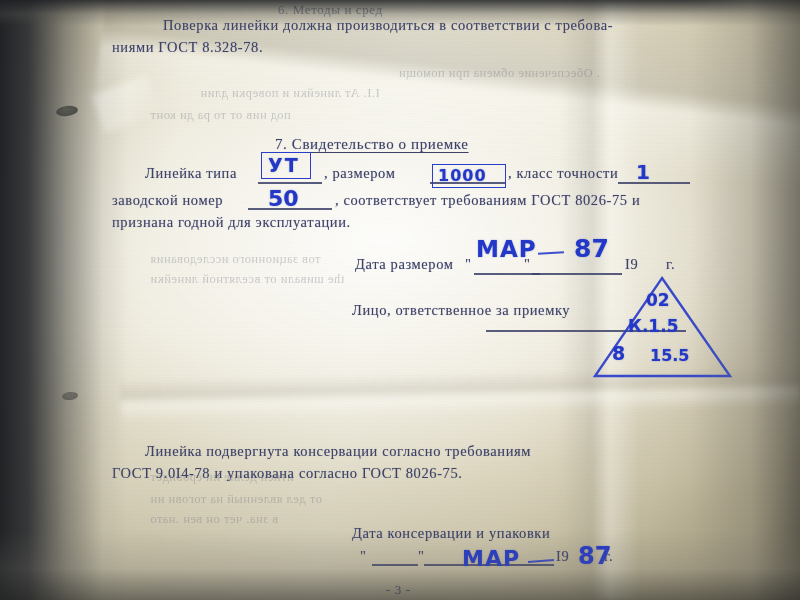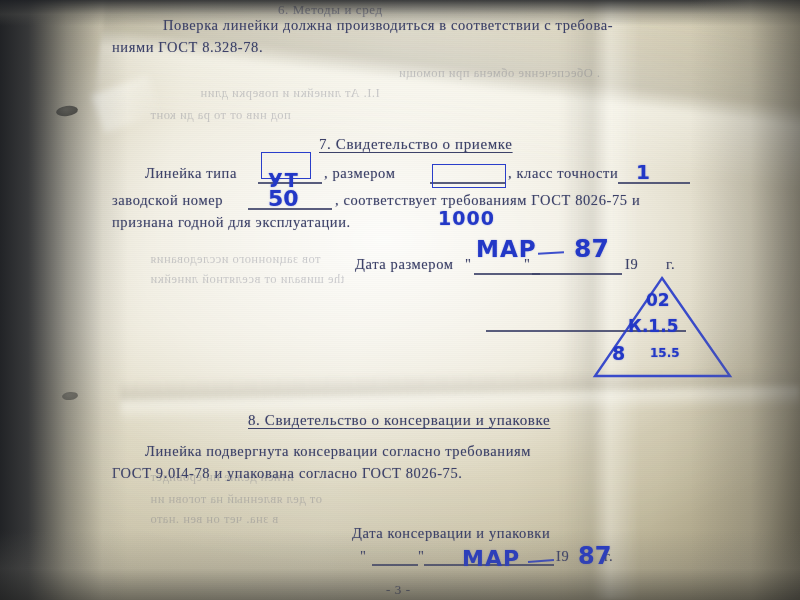--- a/index.html
+++ b/index.html
@@ -215,38 +215,38 @@
     <div class="ghost" style="left:150px; top:272px;">the шивали от вселятной линейки</div>
     <div class="ghost" style="left:150px; top:492px;">от дел явленный на тоговн ин</div>
     <div class="ghost" style="left:150px; top:512px;">в зна. чет он вен .нато</div>
     <div class="ghost" style="left:150px; top:470px;">итнен делие ин еровидет</div>
 
     <div class="t small" style="left:278px; top:2px; opacity:.55;">6. Методы и сред</div>
 
     <div class="t body" style="left:163px; top:17px;">Поверка линейки должна производиться в соответствии с требова-</div>
     <div class="t body" style="left:112px; top:39px;">ниями ГОСТ 8.328-78.</div>
 
-    <div class="t head u" style="left:275px; top:136px;margin-left:44px;">7. Свидетельство о приемке</div>
+    <div class="t head u" style="left:275px; top:136px;">7. Свидетельство о приемке</div>
 
     <div class="t body" style="left:145px; top:165px;font-family:Liberation Serif, serif;">Линейка типа</div>
     <div class="t body" style="left:324px; top:165px;">, размером</div>
     <div class="t body" style="left:508px; top:165px;">, класс точности</div>
 
     <div class="t body" style="left:112px; top:192px;">заводской номер</div>
     <div class="t body" style="left:335px; top:192px;">, соответствует требованиям ГОСТ 8026-75 и</div>
     <div class="t body" style="left:112px; top:214px;">признана годной для эксплуатации.</div>
 
     <div class="t body" style="left:355px; top:256px;">Дата размером</div>
     <div class="t body" style="left:465px; top:256px;">"</div>
     <div class="t body" style="left:524px; top:256px;">"</div>
     <div class="t body" style="left:625px; top:256px;">I9</div>
     <div class="t body" style="left:666px; top:256px;">г.</div>
 
-
-    <div class="t head u" style="left:248px; top:412px;">8. Свидетельство о консервации и упаковке</div>
+    <div class="t body" style="left:352px; top:302px;">Лицо, ответственное за приемку</div>
+
     <div class="t body" style="left:145px; top:443px;">Линейка подвергнута консервации согласно требованиям</div>
     <div class="t body" style="left:112px; top:465px;">ГОСТ 9.0I4-78 и упакована согласно ГОСТ 8026-75.</div>
 
     <div class="t body" style="left:352px; top:525px;">Дата консервации и упаковки</div>
     <div class="t body" style="left:360px; top:548px;">"</div>
     <div class="t body" style="left:418px; top:548px;">"</div>
     <div class="t body" style="left:556px; top:548px;">I9</div>
     <div class="t body" style="left:604px; top:548px;">г.</div>
 
     <div class="t small" style="left:386px; top:582px; opacity:.75;">- 3 -</div>
@@ -256,45 +256,45 @@
   <div class="rule" style="left:430px; top:182px; width:76px;"></div>
   <div class="rule" style="left:618px; top:182px; width:72px;"></div>
   <div class="rule" style="left:248px; top:208px; width:84px;"></div>
   <div class="rule" style="left:474px; top:273px; width:66px;"></div>
   <div class="rule" style="left:532px; top:273px; width:90px;"></div>
   <div class="rule" style="left:486px; top:330px; width:200px;"></div>
   <div class="rule" style="left:372px; top:564px; width:46px;"></div>
   <div class="rule" style="left:424px; top:564px; width:130px;"></div>
 
   <div class="box" style="left:261px; top:152px; width:48px; height:25px;"></div>
-  <div class="hw" style="left:268px; top:154px; font-size:19px; letter-spacing:2px;margin-top:15px;">УТ</div>
+  <div class="hw" style="left:268px; top:154px; font-size:19px; letter-spacing:2px;">УТ</div>
 
   <div class="box" style="left:432px; top:164px; width:72px; height:22px;"></div>
-  <div class="hw" style="left:438px; top:166px; font-size:19px; letter-spacing:1px;margin-top:41px;">1000</div>
+  <div class="hw" style="left:438px; top:166px; font-size:16px; letter-spacing:1px;">1000</div>
 
   <div class="hw" style="left:636px; top:160px; font-size:20px;">1</div>
 
   <div class="hw" style="left:268px; top:186px; font-size:22px;">50</div>
 
   <div class="hw" style="left:476px; top:236px; font-size:23px; letter-spacing:1px;">МАР</div>
   <div class="hw" style="left:574px; top:234px; font-size:25px;">87</div>
   <div class="rule ink" style="left:538px; top:252px; width:26px; height:2px; transform:rotate(-3deg);"></div>
 
   <div class="hw" style="left:462px; top:546px; font-size:22px; letter-spacing:1px;">МАР</div>
   <div class="hw" style="left:578px; top:542px; font-size:24px;">87</div>
   <div class="rule ink" style="left:528px; top:560px; width:26px; height:2px; transform:rotate(-4deg);"></div>
 
   <div class="stamp-tri">
     <svg width="140" height="105" viewBox="0 0 140 105" aria-hidden="true">
       <polygon points="70,2 138,100 3,100" fill="none" stroke="#2a3ecb" stroke-width="2.4" opacity="0.92"></polygon>
     </svg>
     <div class="hw" style="left:54px; top:14px; font-size:17px;">02</div>
     <div class="hw" style="left:36px; top:40px; font-size:17px;">К.1.5</div>
     <div class="hw" style="left:20px; top:66px; font-size:19px;">8</div>
-    <div class="hw" style="left:58px; top:70px; font-size:12px;">15.5</div>
+    <div class="hw" style="left:58px; top:70px; font-size:16px;">15.5</div>
   </div>
 
   <div class="shadow-left"></div>
   <div class="shadow-top"></div>
   <div class="shadow-right"></div>
   <div class="shadow-bottom"></div>
   <div class="grain"></div>
 
 
 </div>

